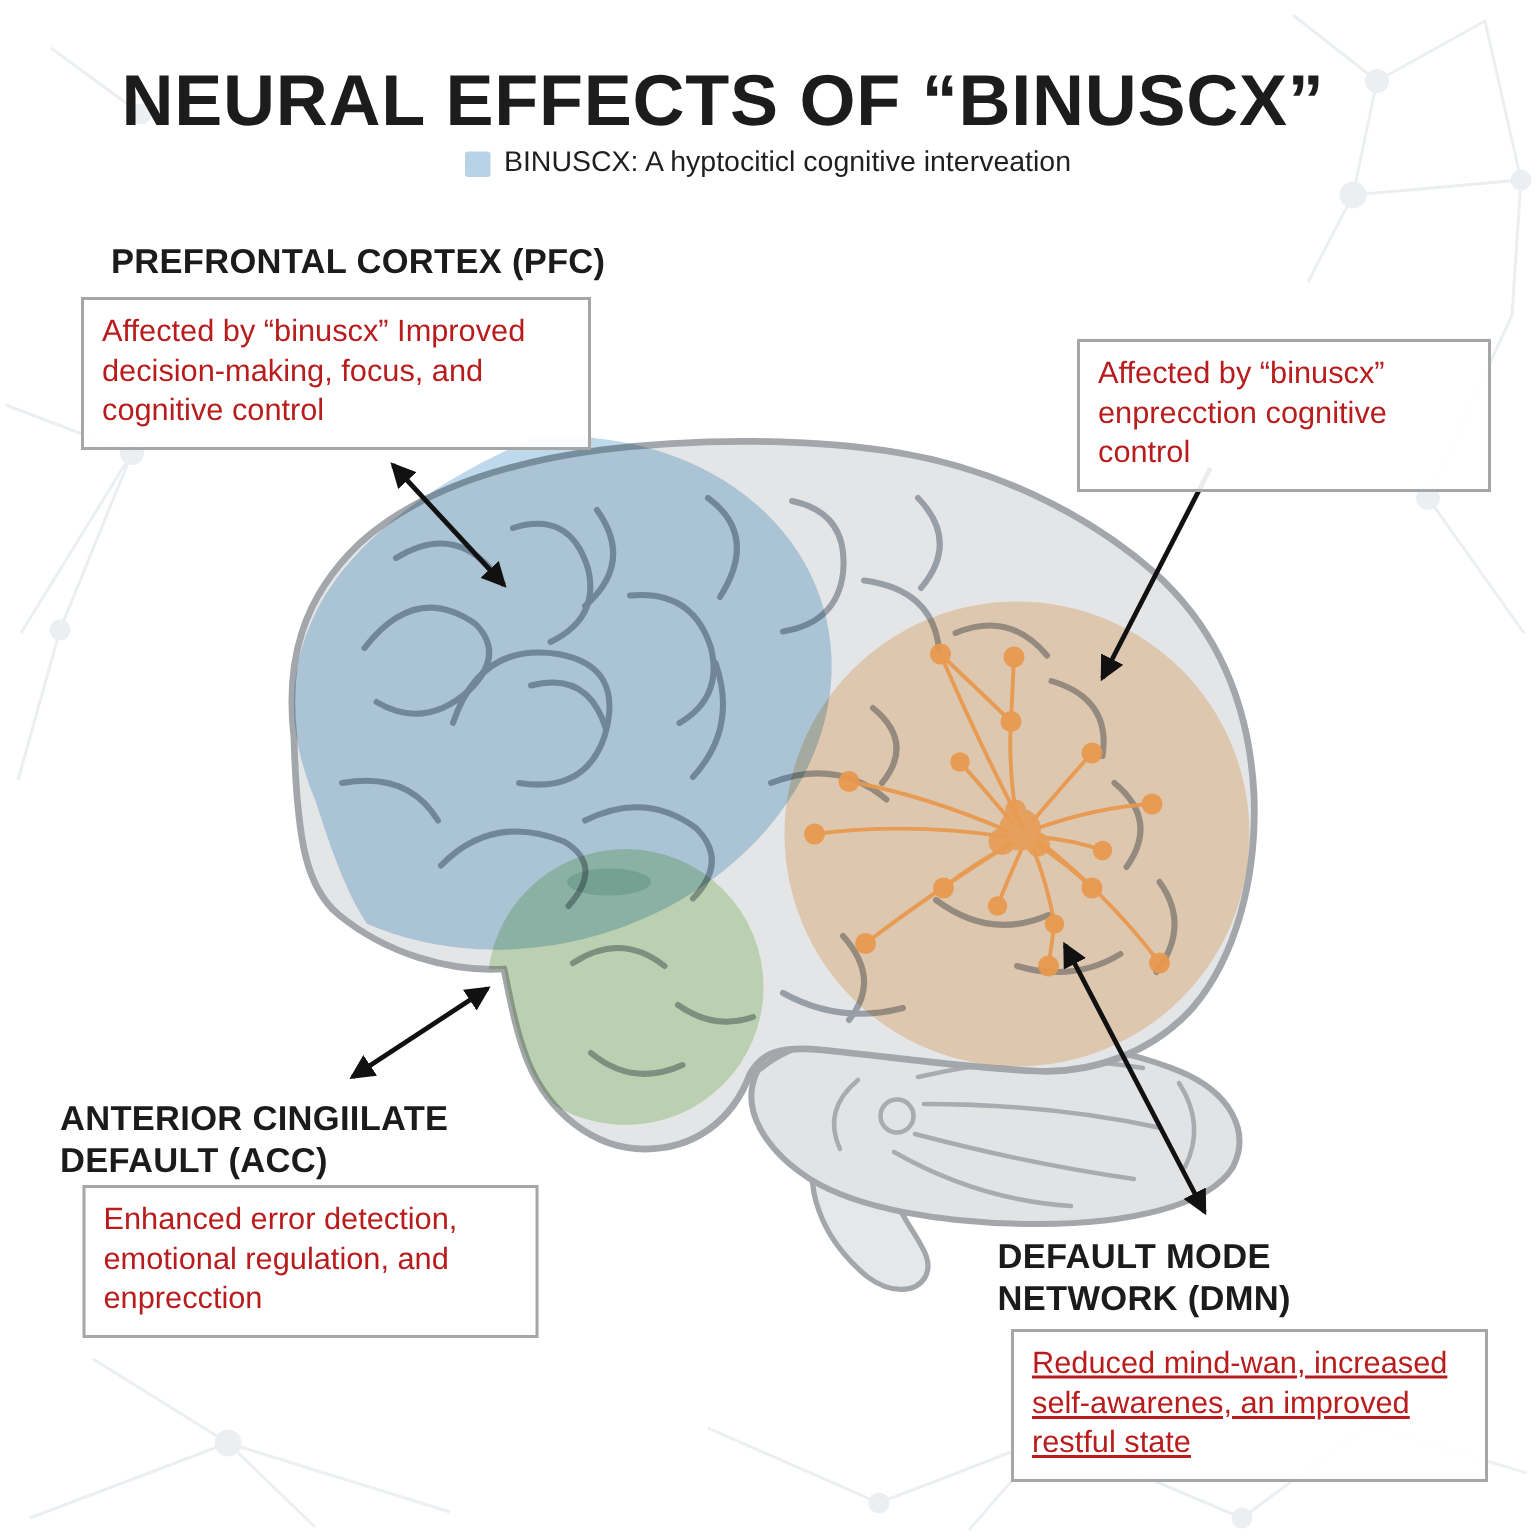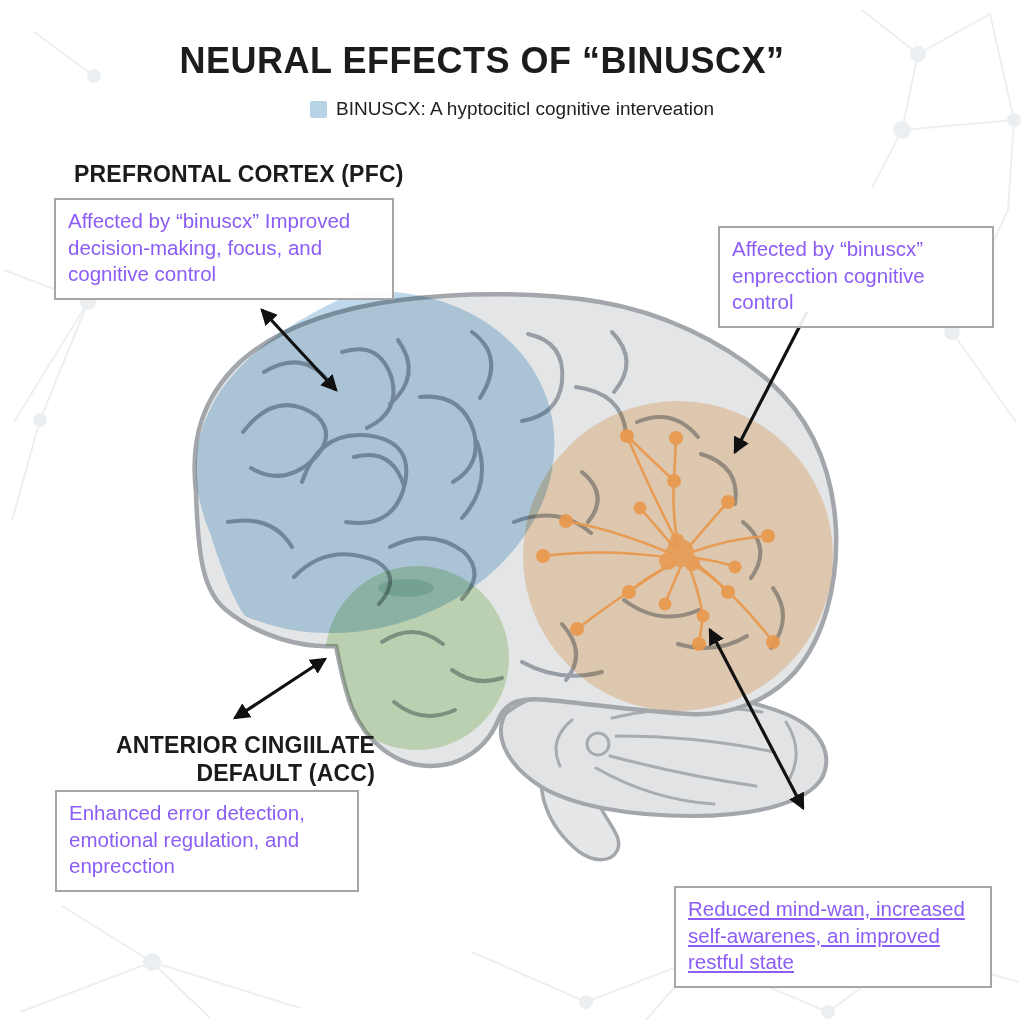--- a/index.html
+++ b/index.html
@@ -4,33 +4,33 @@
 <style>
   html,body{margin:0;padding:0;background:#ffffff;}
   #stage{
     position:relative;width:1024px;height:1024px;overflow:hidden;
     background:#ffffff;font-family:"Liberation Sans", sans-serif;color:#1a1a1a;
   }
   svg{position:absolute;left:0;top:0;}
   .txt{position:absolute;}
   .title{
     width:964px;text-align:center;top:40px;left:0;
-    font-size:36px;font-weight:700;letter-spacing:.5px;color:#1c1c1c;
+    font-size:48px;font-weight:700;letter-spacing:.5px;color:#1c1c1c;
   }
   .legend{
     top:86px;left:0;width:1024px;display:flex;align-items:center;justify-content:center;gap:9px;
     font-size:19px;color:#1f1f1f;margin-top:12px;
   }
   .legend-swatch{width:17px;height:17px;background:#b8d3e6;border-radius:2px;flex:0 0 auto;}
   .heading{font-size:23px;font-weight:700;color:#1b1b1b;letter-spacing:.2px;line-height:1.2;}
-  .heading.center{text-align:right;}
+  .heading.center{text-align:left;}
   .box{
     position:absolute;background:rgba(255,255,255,.92);
     border:2px solid #a6a6a6;padding:8px 12px 10px 12px;
-    font-size:20.5px;line-height:1.3;color:#8b5cf6;
+    font-size:20.5px;line-height:1.3;color:#b91c1c;
   }
 </style>
 </head>
 <body>
 
 <div id="stage">
 
   <svg width="1024" height="1024" viewBox="0 0 1024 1024">
     <defs>
       <marker id="ah" viewBox="0 0 10 10" refX="8.5" refY="5" markerWidth="5.2" markerHeight="5.2" orient="auto-start-reverse">
@@ -188,15 +188,19 @@
   <div class="box" style="left:54px;top:198px;width:312px;">Affected by “binuscx” Improved decision-making, focus, and cognitive control</div>
 
   <div class="box" style="left:718px;top:206px;width:248px;margin-top:20px;">Affected by “binuscx” enprecction cognitive control</div>
 
   <div class="txt heading center" style="left:40px;top:732px;width:335px;">
     <div>ANTERIOR CINGIILATE</div>
     <div>DEFAULT (ACC)</div>
   </div>
   <div class="box" style="left:55px;top:790px;width:276px;">Enhanced error detection, emotional regulation, and enprecction</div>
 
+  <div class="txt heading center" style="left:665px;top:824px;width:300px;">
+    <div>DEFAULT MODE</div>
+    <div>NETWORK (DMN)</div>
+  </div>
   <div class="box" style="left:674px;top:886px;width:290px;text-decoration:underline;">Reduced mind-wan, increased self-awarenes, an improved restful state</div>
 
 </div>
 
 </body></html>

